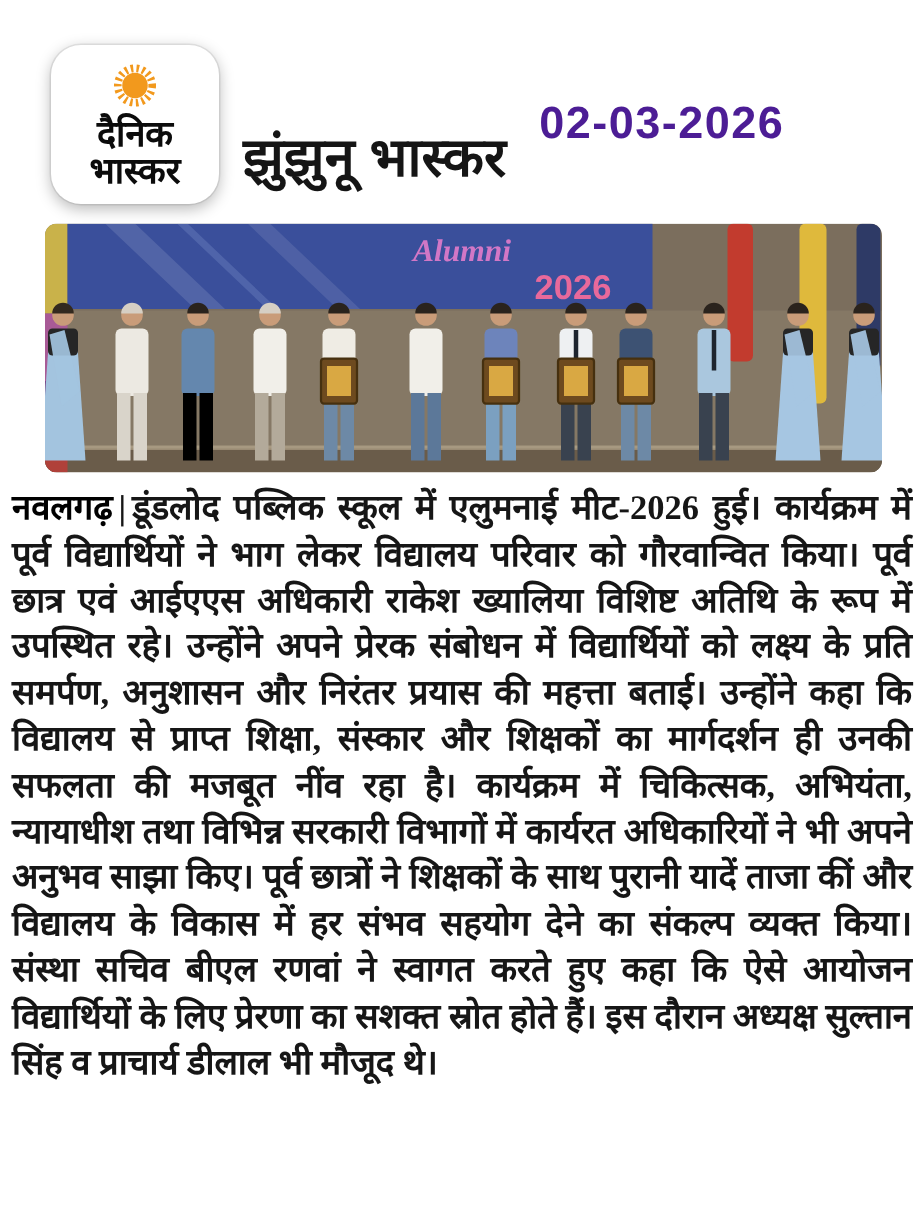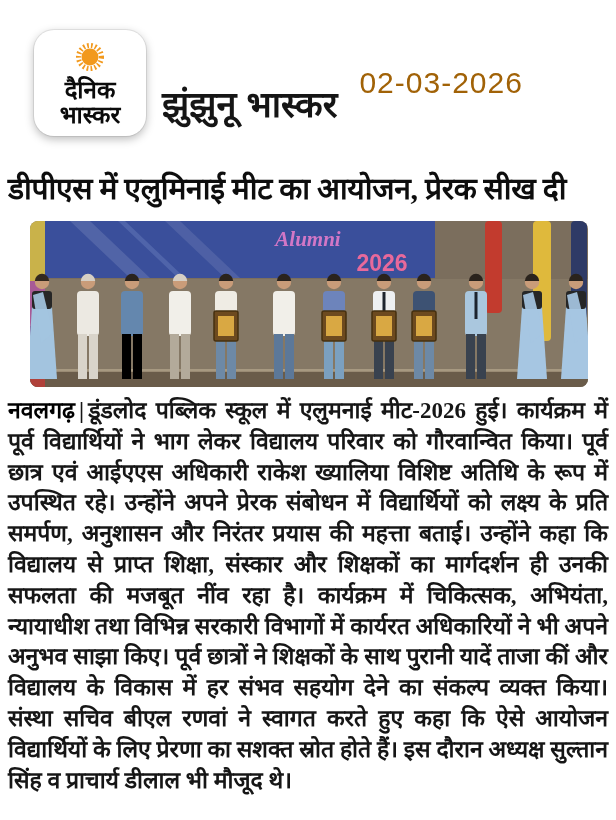--- a/index.html
+++ b/index.html
@@ -10,21 +10,21 @@
   
   .masthead{display:flex;align-items:center;gap:16px;padding:30px 14px 0 34px;}
   .logo-box{
     width:112px;height:106px;flex:0 0 auto;background:#fff;border-radius:20px;
     box-shadow:0 3px 10px rgba(0,0,0,.28), 0 0 0 1px #ececec;
     display:flex;flex-direction:column;align-items:center;justify-content:center;gap:2px;
   }
   .logo-sun{width:34px;height:34px;margin-bottom:1px;}
   .logo-text{font-weight:800;font-size:24px;line-height:25px;color:#0b0b0b;text-align:center;letter-spacing:0;}
   .edition-title{font-size:36px;font-weight:800;color:#151515;white-space:nowrap;margin-top:40px;}
-  .pub-date{font-size:30px;font-weight:400;color:#a16207;letter-spacing:1px;white-space:nowrap;margin-left:6px;}
+  .pub-date{font-size:30px;font-weight:700;color:#4c1d95;letter-spacing:1px;white-space:nowrap;margin-left:6px;}
   
   .headline{
     margin:34px 8px 0 8px;font-size:30px;line-height:38px;font-weight:800;color:#0d0d0d;
     font-family:"Liberation Serif", serif;letter-spacing:-.3px;
   }
   
   .photo-wrap{margin:13px 28px 0 30px;border-radius:8px;overflow:hidden;line-height:0;text-align:right;}
   .photo-wrap svg{display:block;}
   
   .article-body{
@@ -47,21 +47,20 @@
       </svg>
       <div class="logo-text">
         <div>दैनिक</div>
         <div>भास्कर</div>
       </div>
     </div>
     <div class="edition-title">झुंझुनू भास्कर</div>
     <div class="pub-date">02-03-2026</div>
   </div>
 
-  <div class="headline">डीपीएस में एलुमिनाई मीट का आयोजन, प्रेरक सीख दी</div>
 
   <div class="photo-wrap">
     <svg width="558" height="166" viewBox="0 0 558 166">
 
       <rect x="0" y="0" width="558" height="166" fill="#7b6e5d"></rect>
       <rect x="0" y="58" width="558" height="98" opacity="0.7" fill="#8a7c69"></rect>
 
       <rect x="0" y="150" width="558" height="16" fill="#6a5c4a"></rect>
       <rect x="0" y="148" width="558" height="3" opacity="0.5" fill="#c9b99d"></rect>
 

